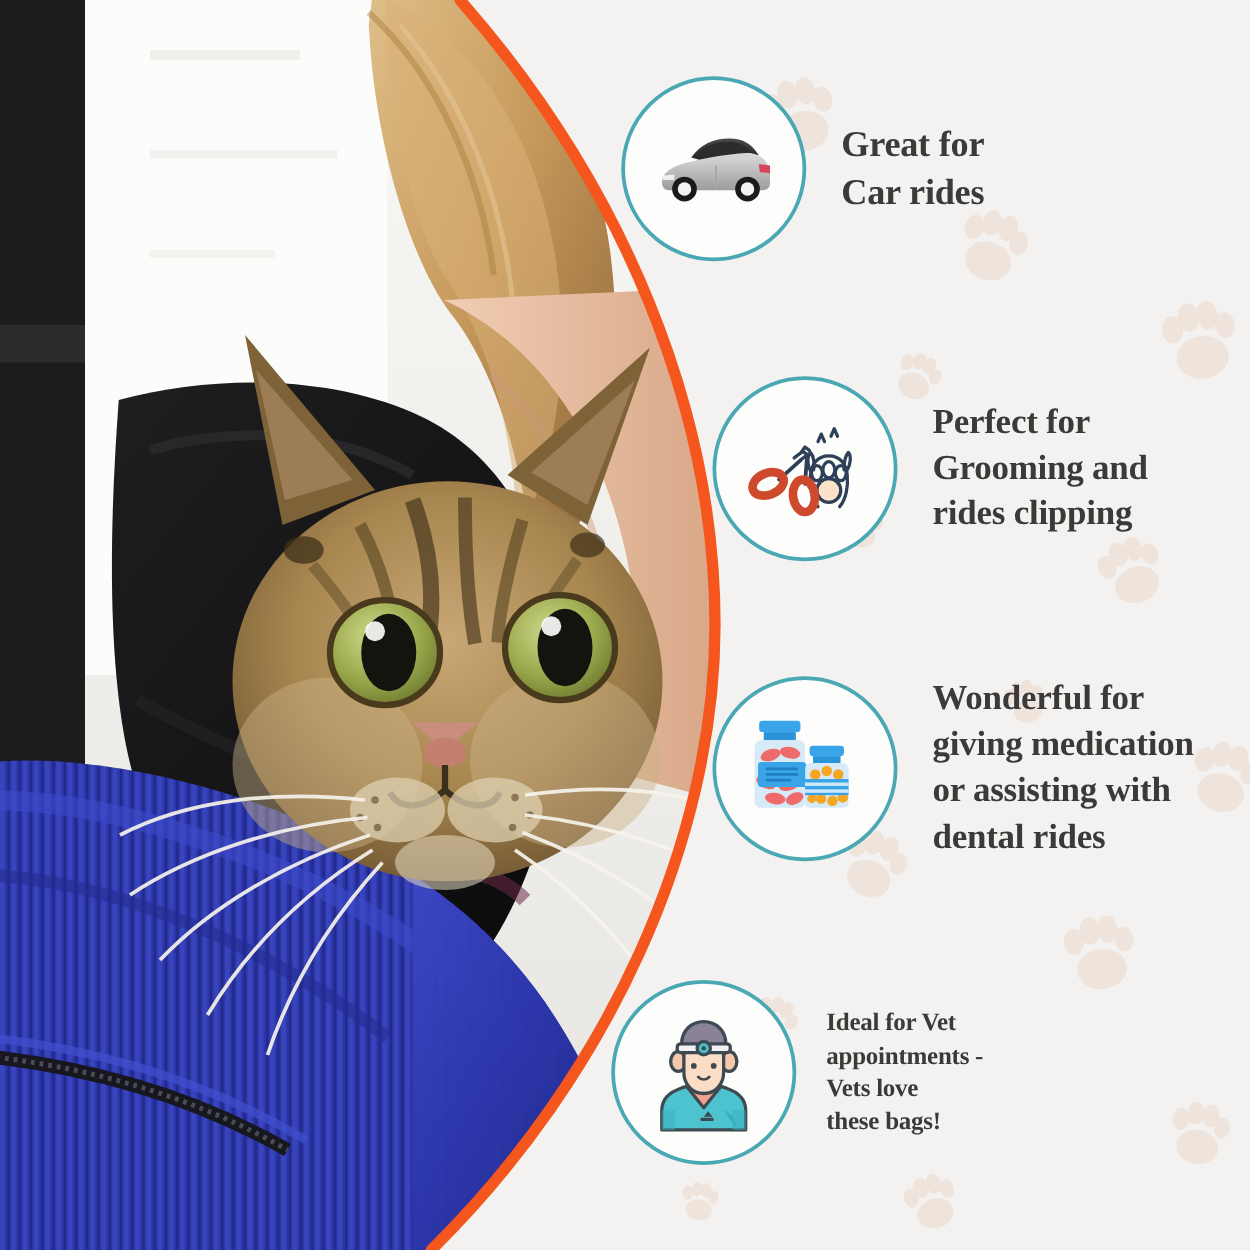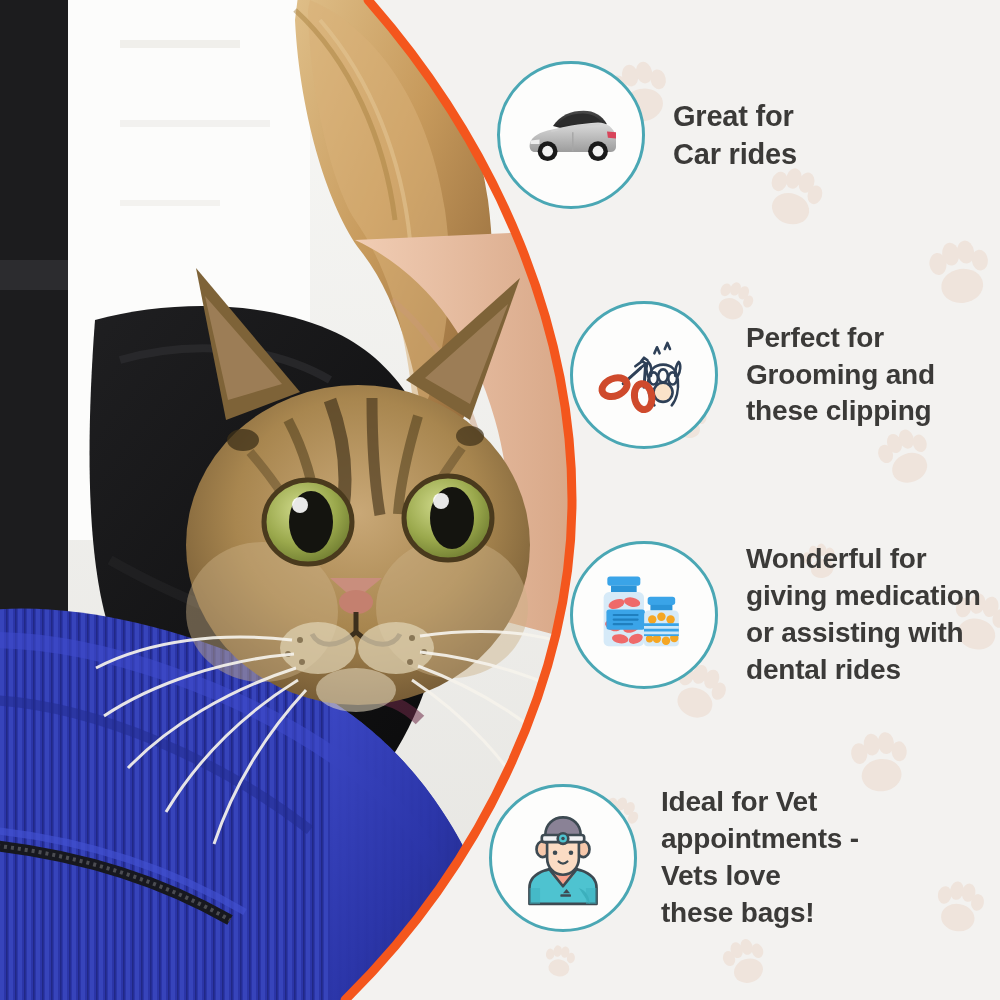--- a/index.html
+++ b/index.html
@@ -6,21 +6,21 @@
     margin: 0;
     padding: 0;
     background: #ffffff;
   }
   #canvas {
     position: relative;
     width: 1000px;
     height: 1000px;
     overflow: hidden;
     background: #7dd3fc;
-    font-family: Liberation Sans, sans-serif;
+    font-family: Liberation Serif, serif;
   }
 
   
   .bg-panel {
     position: absolute;
     inset: 0;
     background: #f3f2f0;
   }
   .paws {
     position: absolute;
@@ -79,21 +79,21 @@
   }
 
   #feature-1 { left: 497px; top: 61px; }
   #feature-2 { left: 570px; top: 301px; }
   #feature-3 { left: 570px; top: 541px; }
   #feature-4 { left: 489px; top: 784px; }
 
   #feature-1 .feat-text { font-size: 29px; }
   #feature-2 .feat-text { font-size: 28px; }
   #feature-3 .feat-text { font-size: 28px; }
-  #feature-4 .feat-text { font-size: 28px; margin-left: 24px; }
+  #feature-4 .feat-text { font-size: 20px; margin-left: 24px; }
 </style>
 </head>
 <body>
 
 <div id="canvas">
 
   <div class="bg-panel"></div>
 
   <svg class="paws" viewBox="0 0 1000 1000">
     <defs>
@@ -324,21 +324,21 @@
           <path d="M62 47 L 60 74" stroke-width="3.5"></path>
           <path d="M57 44 L 60 40 L 64 43"></path>
         </g>
 
         <ellipse cx="26" cy="74" rx="15" ry="10" transform="rotate(-22 26 74)" fill="none" stroke="#cf4a2c" stroke-width="8"></ellipse>
         <ellipse cx="59" cy="85" rx="10" ry="15" transform="rotate(-8 59 85)" fill="none" stroke="#cf4a2c" stroke-width="8"></ellipse>
       </svg>
     </div>
     <div class="feat-text">Perfect for
 Grooming and
-these clipping</div>
+rides clipping</div>
   </div>
 
   <div class="feature" id="feature-3">
     <div class="icon-circle">
       <svg width="110" height="110" viewBox="0 0 120 120">
 
         <rect x="20" y="18" width="36" height="10" rx="3" fill="#3aa4e8"></rect>
         <rect x="24" y="28" width="28" height="7" fill="#2b94d8"></rect>
         <path d="M22 35 h32 a6 6 0 0 1 6 6 v48 a5 5 0 0 1 -5 5 h-34 a5 5 0 0 1 -5 -5 v-48 a6 6 0 0 1 6 -6 z" fill="#cfe6f7" opacity="0.85"></path>
         <g fill="#ef6a6a">

